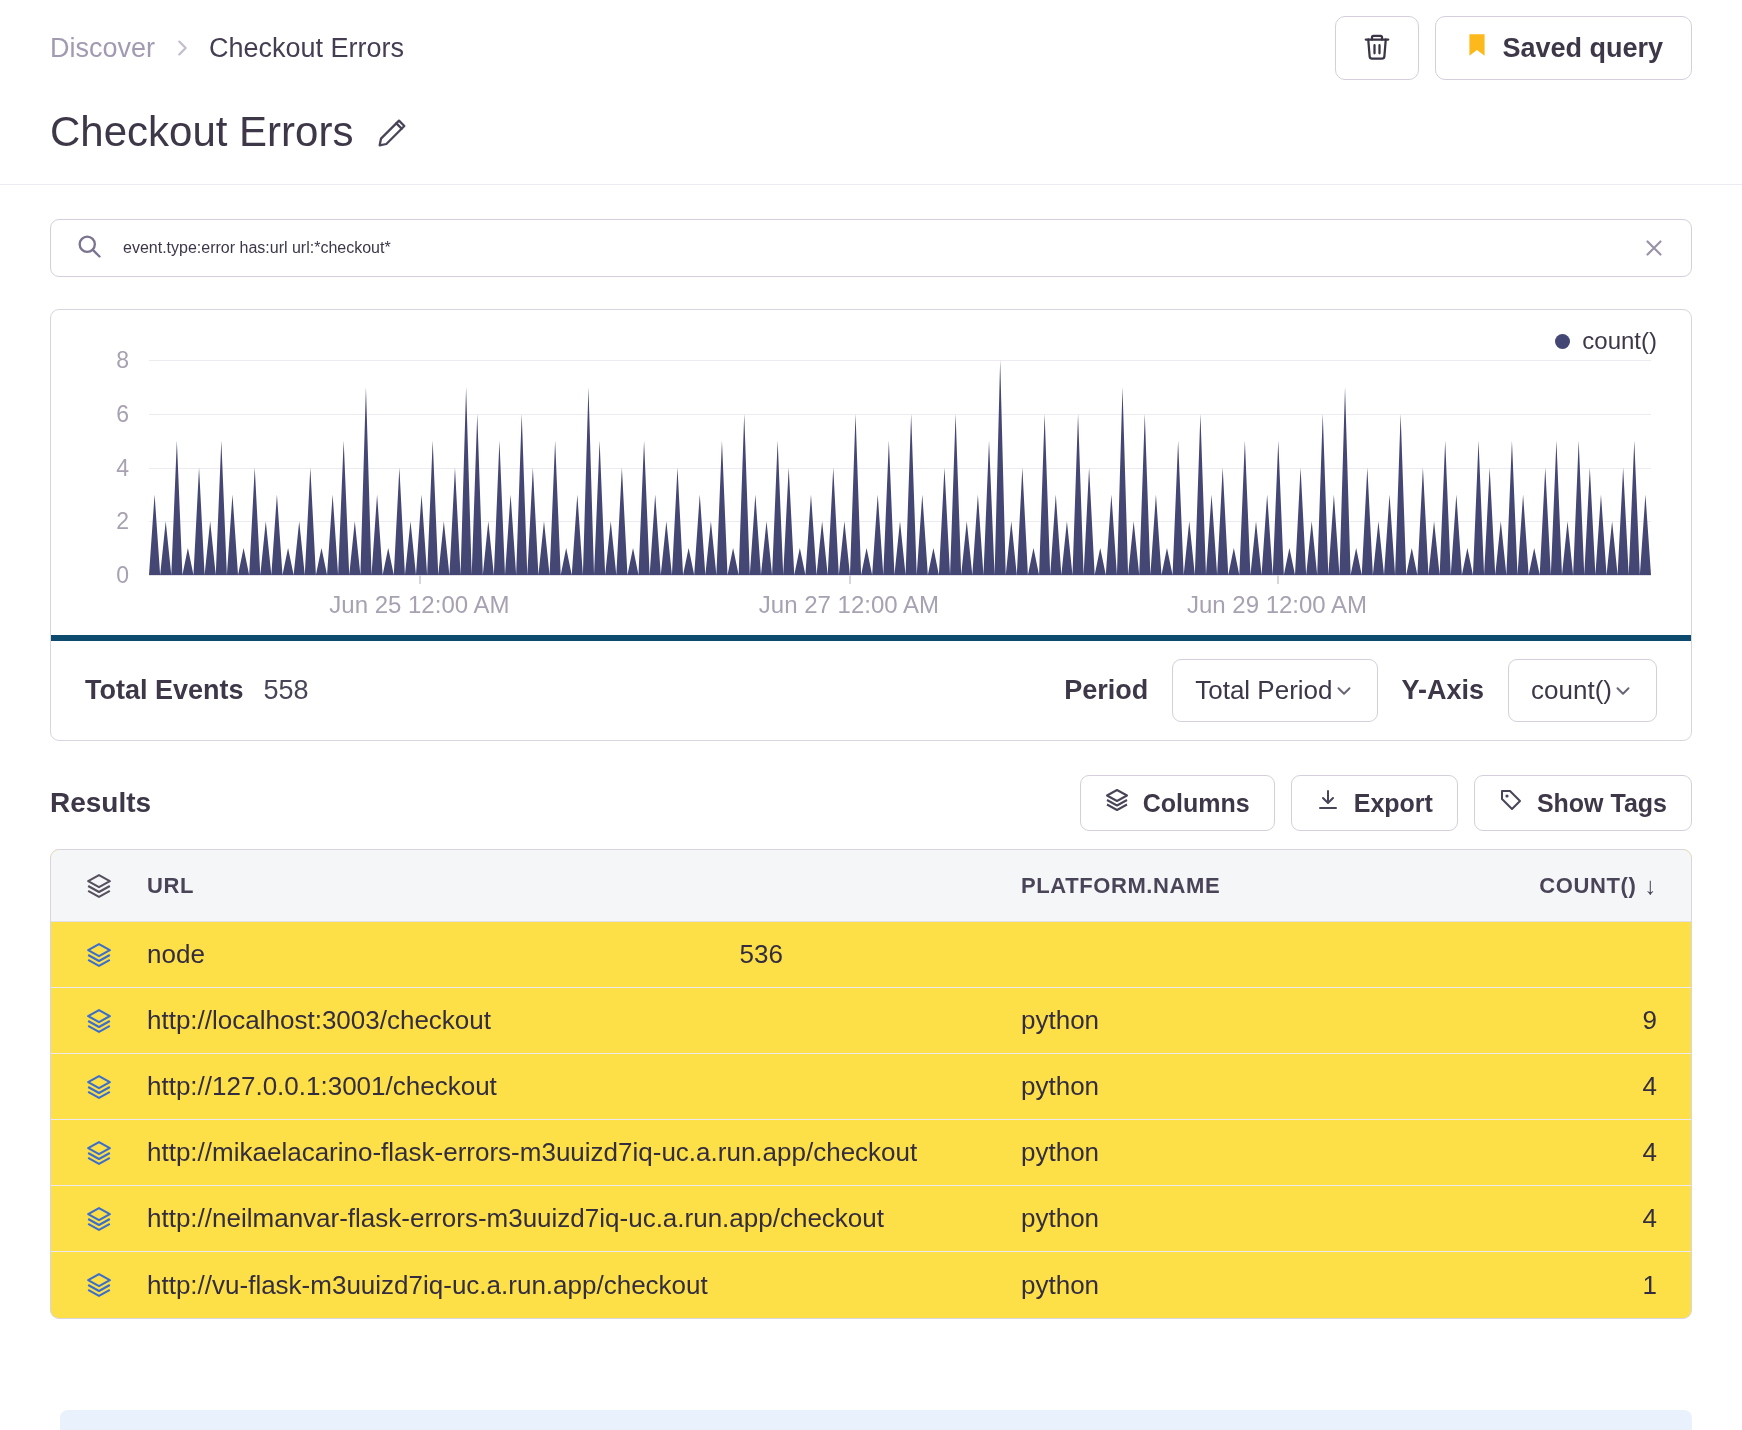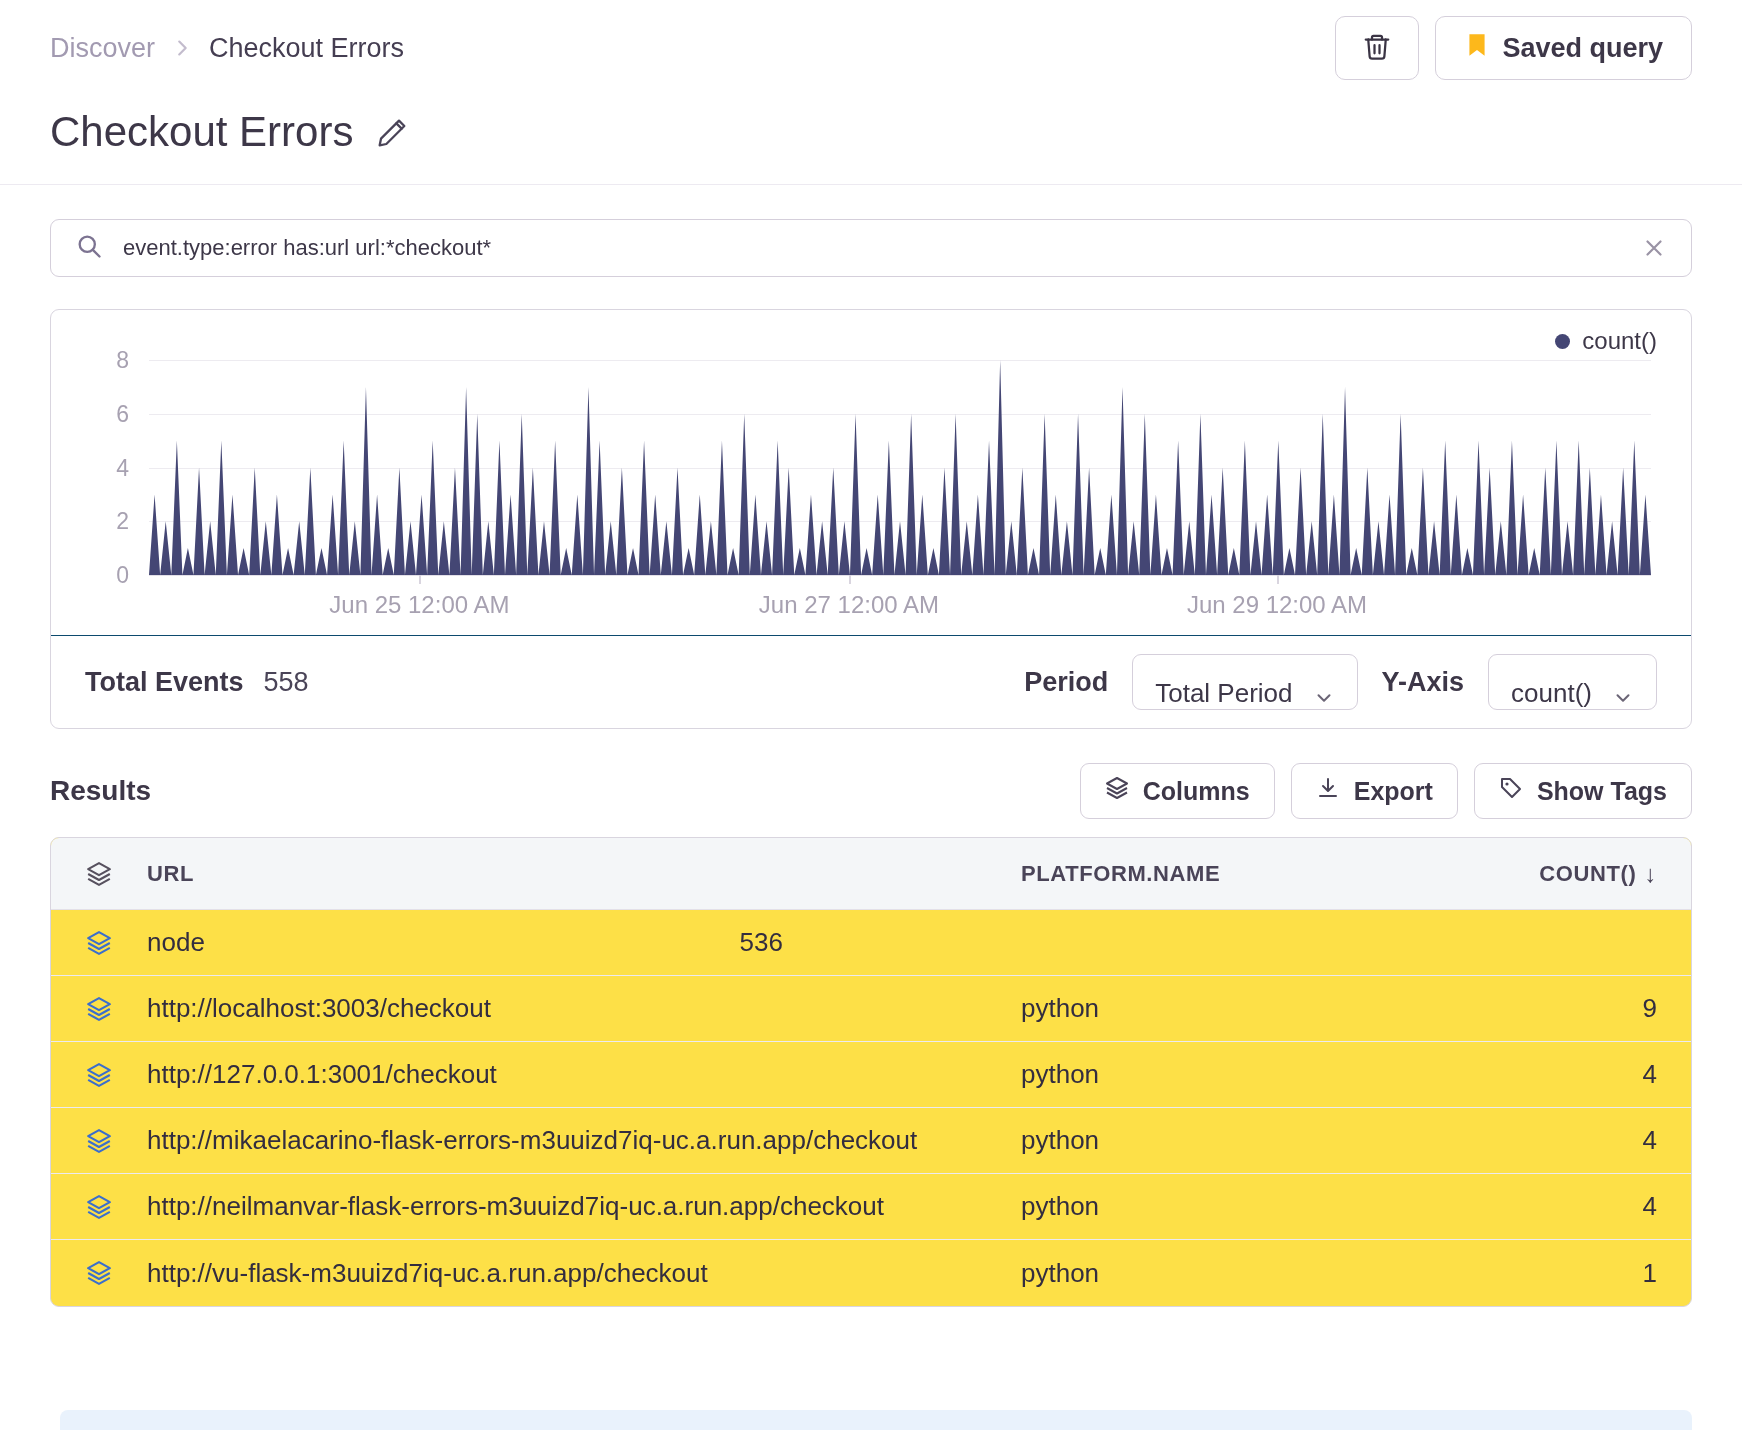--- a/index.html
+++ b/index.html
@@ -25,43 +25,43 @@
   .icon-btn { width: 84px; height: 64px; display: flex; align-items: center; justify-content: center; }
   .saved-query-btn { height: 64px; padding: 0 28px; display: flex; align-items: center; gap: 12px; font-size: 27px; font-weight: 700; color: #3d3748; font-family: inherit; }
 
   
   .title-row { display: flex; align-items: center; gap: 24px; padding: 28px 50px 28px 50px; border-bottom: 1px solid #edeaf1; }
   .page-title { font-size: 42px; font-weight: 500; color: #3d3748; margin: 0; }
   .edit-icon { display: flex; cursor: pointer; }
 
   
   .search-bar { margin: 34px 50px 0 50px; height: 58px; border: 1px solid #d5cfdb; border-radius: 9px; display: flex; align-items: center; padding: 0 24px; gap: 18px; background: #fff; }
-  .search-input { flex: 1; border: none; outline: none; font-size: 22px; color: #3d3748; background: transparent; font-family: inherit; }
+  .search-input { flex: 1; border: none; outline: none; font-size: 16px; color: #3d3748; background: transparent; font-family: inherit; }
   .close-icon { display: flex; cursor: pointer; }
 
   
   .chart-card { margin: 32px 50px 0 50px; border: 1px solid #d9d5df; border-radius: 9px; background: #fff; }
   .chart-top { padding: 16px 34px 0 34px; }
   .legend-row { display: flex; justify-content: flex-end; align-items: center; gap: 12px; font-size: 24px; color: #3d3748; height: 30px; margin-bottom: 4px; cursor: pointer; }
   .legend-dot { width: 15px; height: 15px; border-radius: 50%; }
   .plot { position: relative; height: 215px; margin-left: 64px; margin-right: 6px; }
   .gridline { position: absolute; left: 0; right: 0; height: 1px; background: #edebf0; }
   .gridline.zero { background: #e3e0e8; }
   .ylabel { position: absolute; left: -64px; width: 44px; text-align: right; transform: translateY(-50%); font-size: 23px; color: #a7a1b1; }
   .area-svg { position: absolute; left: 0; right: 0; bottom: 0; top: 0; width: 100%; height: 100%; }
   .xtick { position: absolute; bottom: -9px; width: 2px; height: 9px; background: #d9d5df; }
   .xlabels { position: relative; height: 50px; margin-left: 64px; margin-right: 6px; }
   .xlabel { position: absolute; top: 16px; transform: translateX(-50%); font-size: 24px; color: #a7a1b1; white-space: nowrap; }
-  .chart-footer { margin-top: 10px; border-top: 1px solid #0c4a6e; display: flex; align-items: center; justify-content: space-between; padding: 18px 34px; }
+  .chart-footer { margin-top: 10px; border-top: 6px solid #0c4a6e; display: flex; align-items: center; justify-content: space-between; padding: 18px 34px; }
   .total-events { display: flex; gap: 20px; align-items: baseline; font-size: 27px; }
   .total-label { font-weight: 700; color: #3d3748; }
   .total-value { color: #4a4458; }
   .footer-controls { display: flex; align-items: center; gap: 24px; font-size: 27px; }
   .control-label { font-weight: 700; color: #3d3748; }
-  .select-btn { height: 56px; border: 1px solid #d5cfdb; border-radius: 9px; background: #fff; display: flex; align-items: flex-end; gap: 20px; padding: 0 22px; font-size: 26px; color: #3d3748; cursor: pointer; font-family: inherit; }
+  .select-btn { height: 63px; border: 1px solid #d5cfdb; border-radius: 9px; background: #fff; display: flex; align-items: center; gap: 0; padding: 0 22px; font-size: 26px; color: #3d3748; cursor: pointer; font-family: inherit; }
   .chev { display: flex; color: #6b6576; }
 
   
   .results-row { margin: 34px 50px 18px 50px; display: flex; justify-content: space-between; align-items: center; }
   .results-title { font-size: 28px; font-weight: 700; color: #3d3748; }
   .results-actions { display: flex; gap: 16px; }
   .action-btn { height: 56px; border: 1px solid #d5cfdb; border-radius: 9px; background: #fff; display: flex; align-items: center; gap: 14px; padding: 0 24px; font-size: 25px; font-weight: 700; color: #3d3748; cursor: pointer; font-family: inherit; }
   .action-btn svg { color: #4a4458; }
 
   

